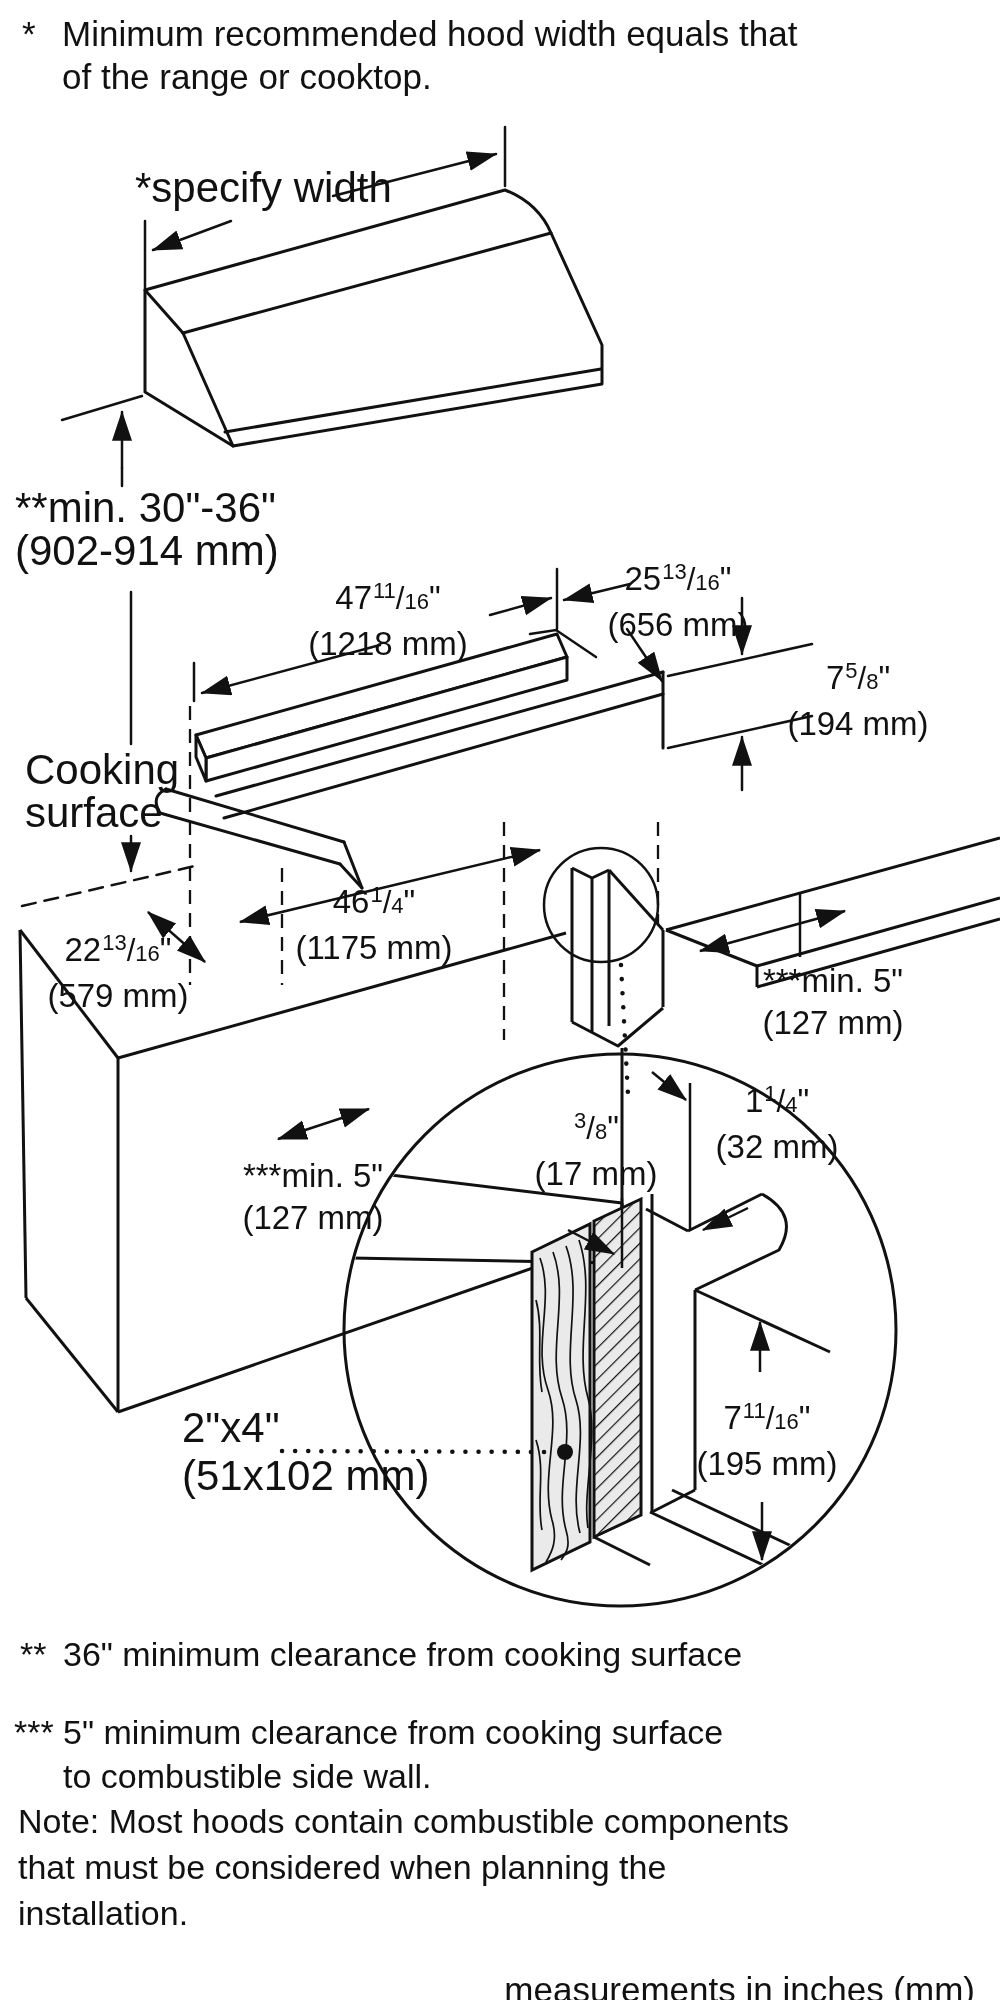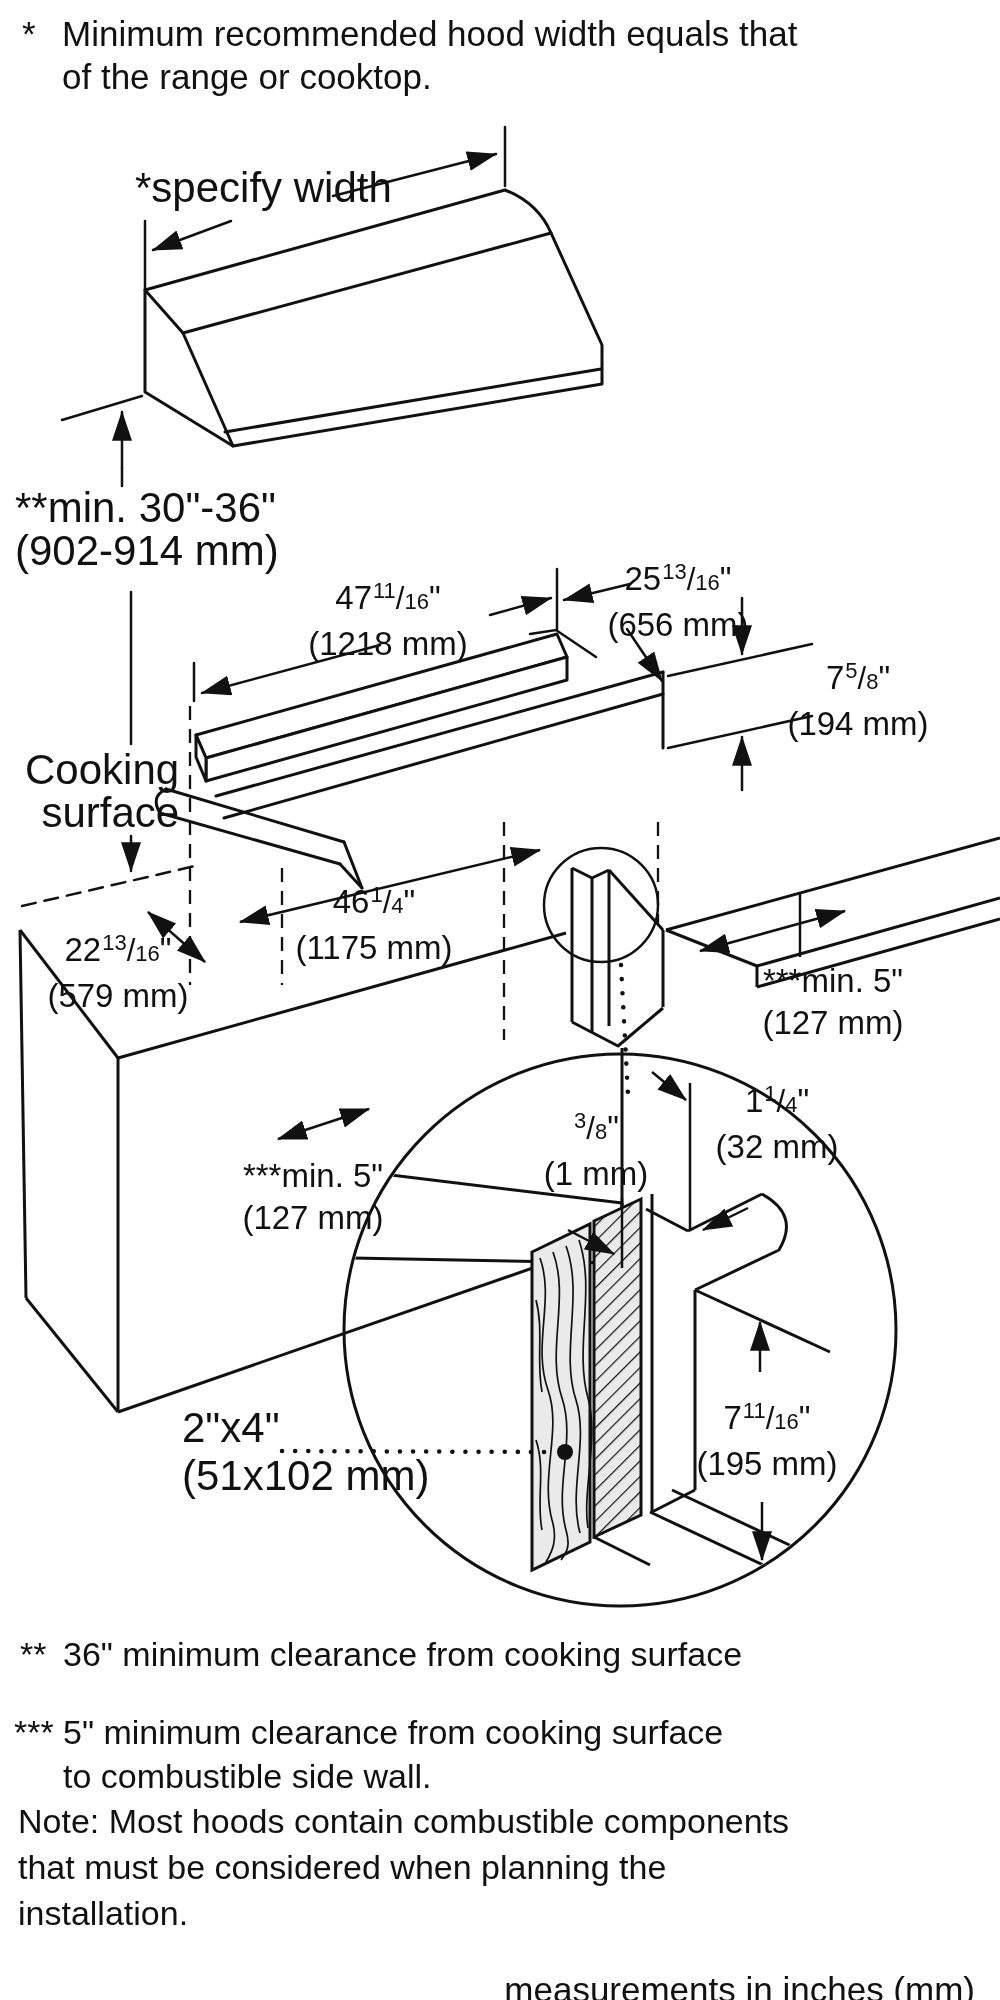--- a/index.html
+++ b/index.html
@@ -213,21 +213,21 @@
     </div>
   </div>
 
   <div class="txt big-label" style="left:135px;top:166px;">*specify width</div>
 
   <div class="txt big-label" style="left:15px;top:486px;">
     <div>**min. 30"-36"</div>
     <div>(902-914 mm)</div>
   </div>
 
-  <div class="txt big-label" style="left:25px;top:748px;text-align:right;">
+  <div class="txt big-label" style="left:25px;top:748px;">
     <div>Cooking</div>
     <div>surface</div>
   </div>
 
   <div class="dim" style="left:288px;top:570px;width:200px;">
     <div><span>47</span><span class="num">11</span><span class="sl">/</span><span class="den">16</span><span>"</span></div>
     <div>(1218 mm)</div>
   </div>
 
   <div class="dim" style="left:578px;top:551px;width:200px;">
@@ -255,21 +255,21 @@
     <div>(127 mm)</div>
   </div>
 
   <div class="dim" style="left:733px;top:960px;width:200px;">
     <div>***min. 5"</div>
     <div>(127 mm)</div>
   </div>
 
   <div class="dim" style="left:496px;top:1100px;width:200px;">
     <div><span></span><span class="num">3</span><span class="sl">/</span><span class="den">8</span><span>"</span></div>
-    <div>(1 mm)</div>
+    <div>(17 mm)</div>
   </div>
 
   <div class="dim" style="left:677px;top:1073px;width:200px;">
     <div><span>1</span><span class="num">1</span><span class="sl">/</span><span class="den">4</span><span>"</span></div>
     <div>(32 mm)</div>
   </div>
 
   <div class="dim" style="left:662px;top:1390px;width:210px;">
     <div><span>7</span><span class="num">11</span><span class="sl">/</span><span class="den">16</span><span>"</span></div>
     <div>(195 mm)</div>

